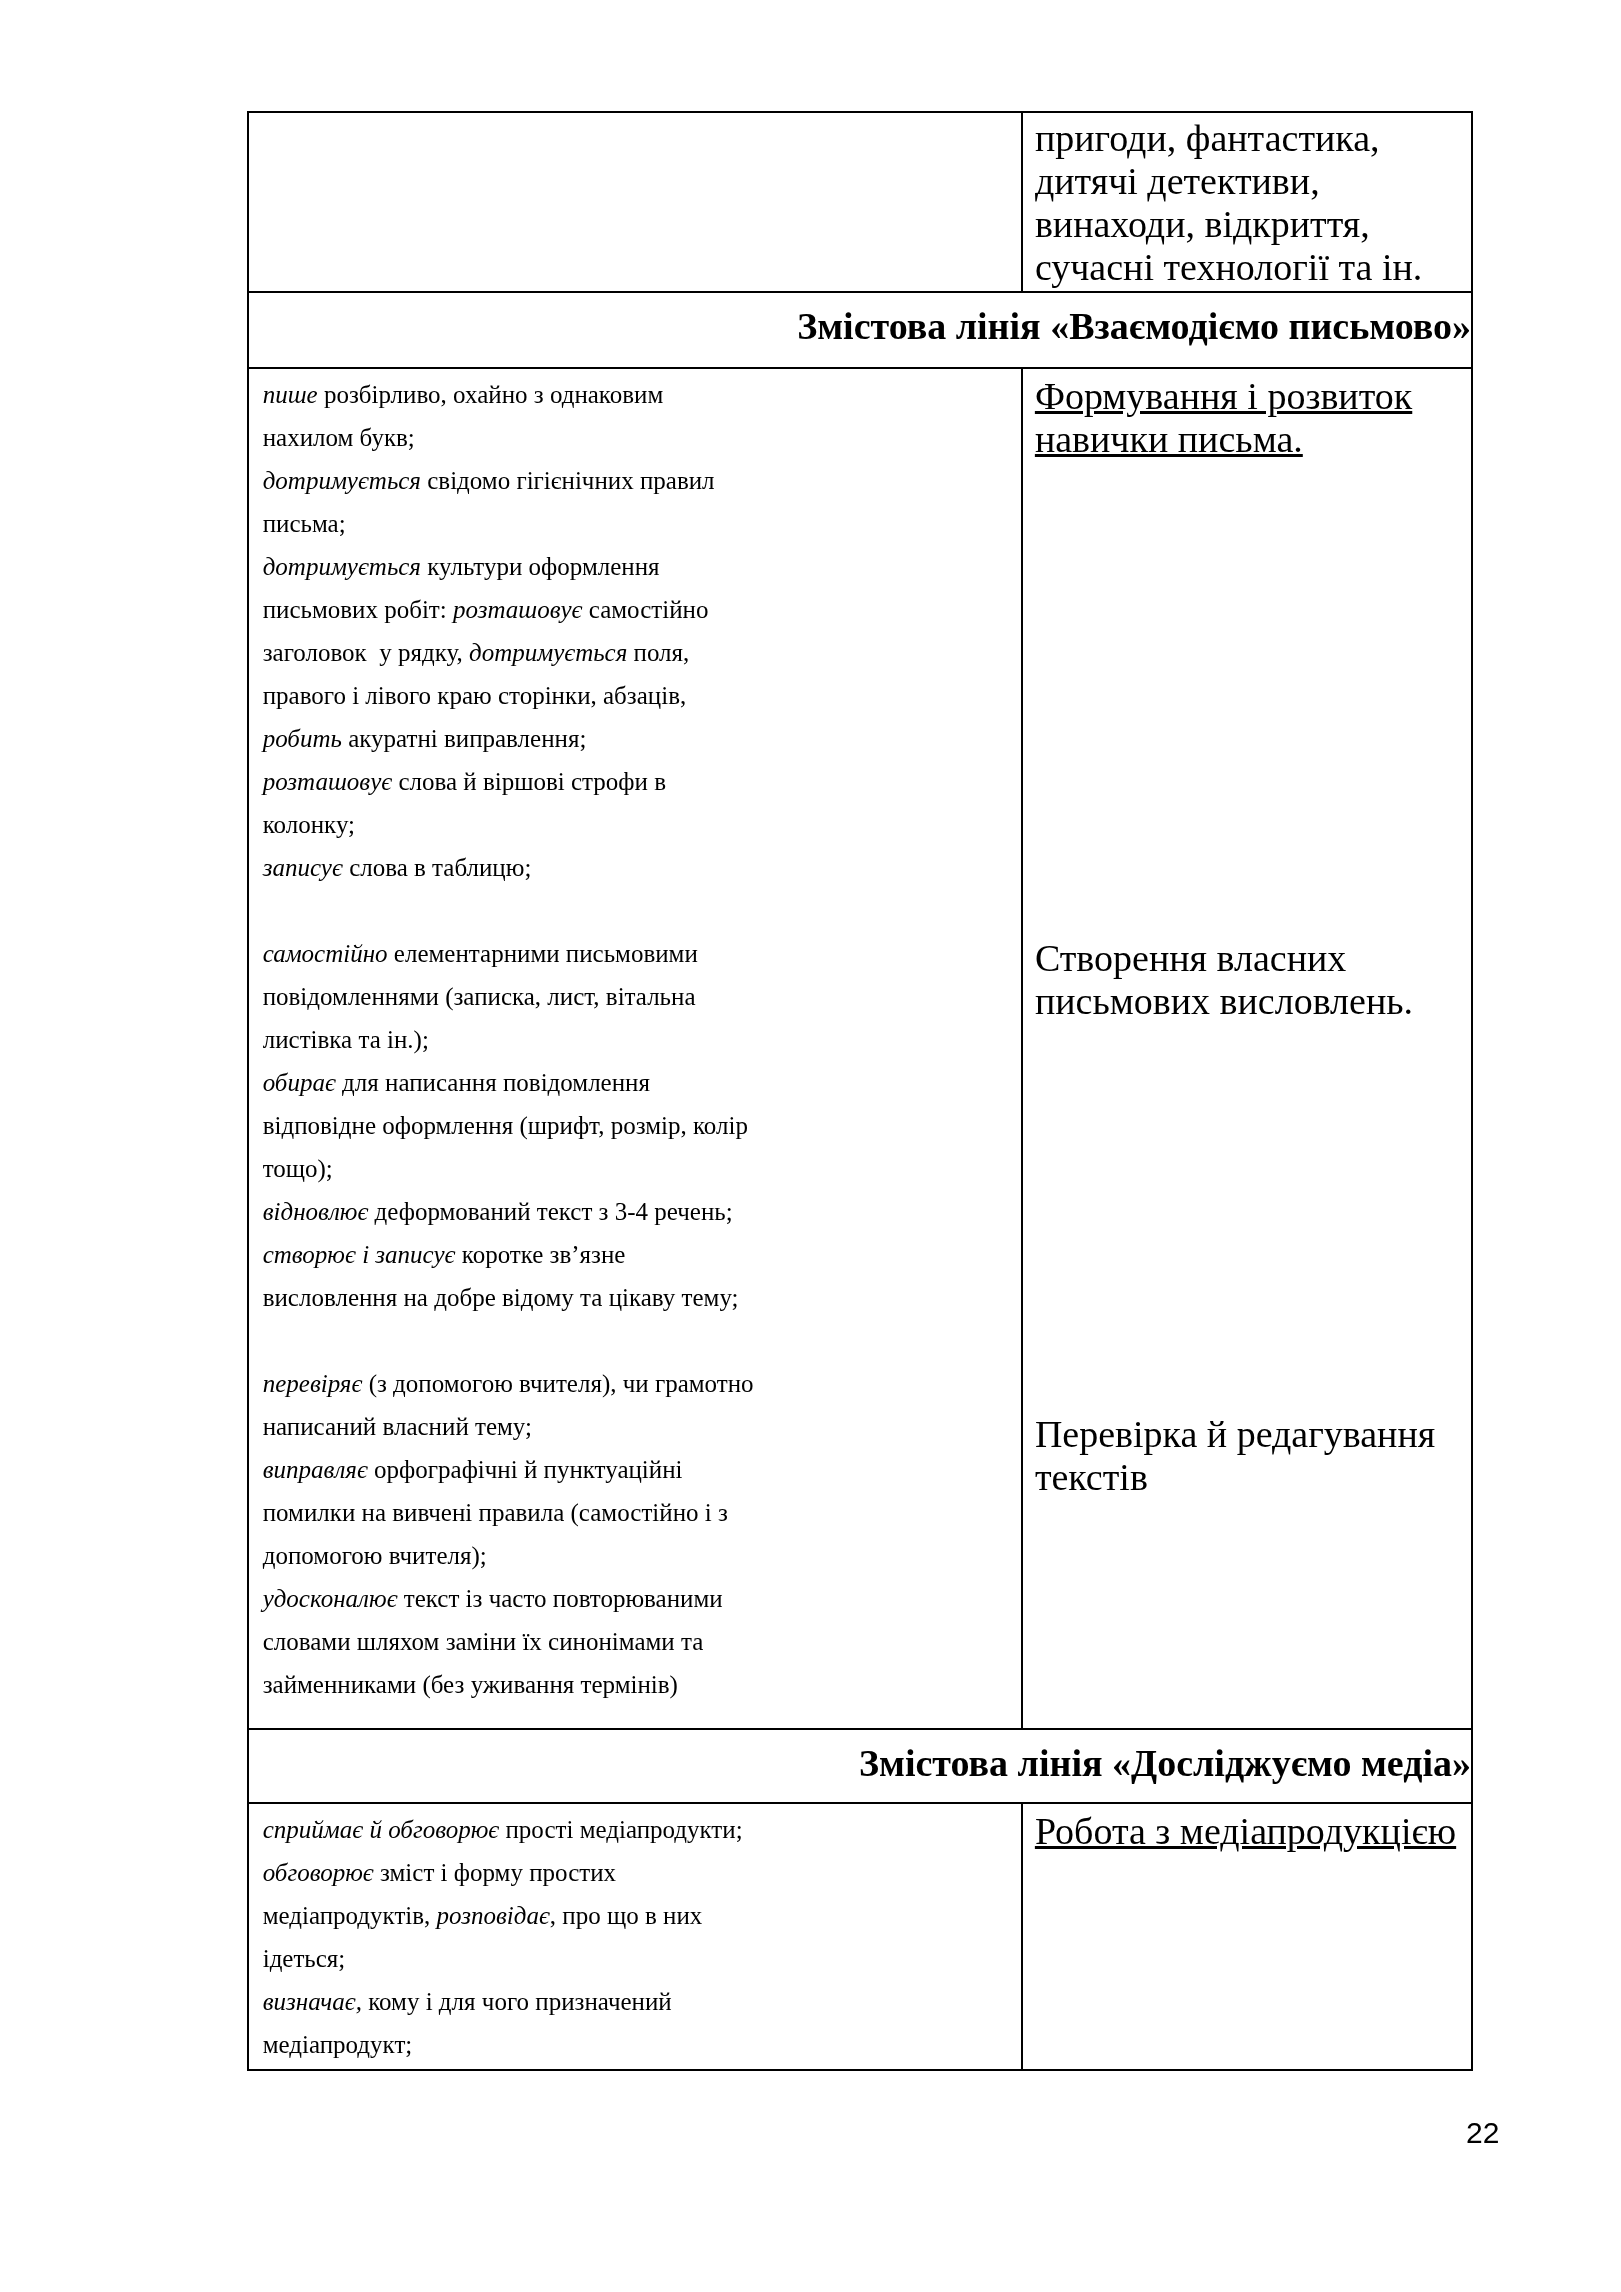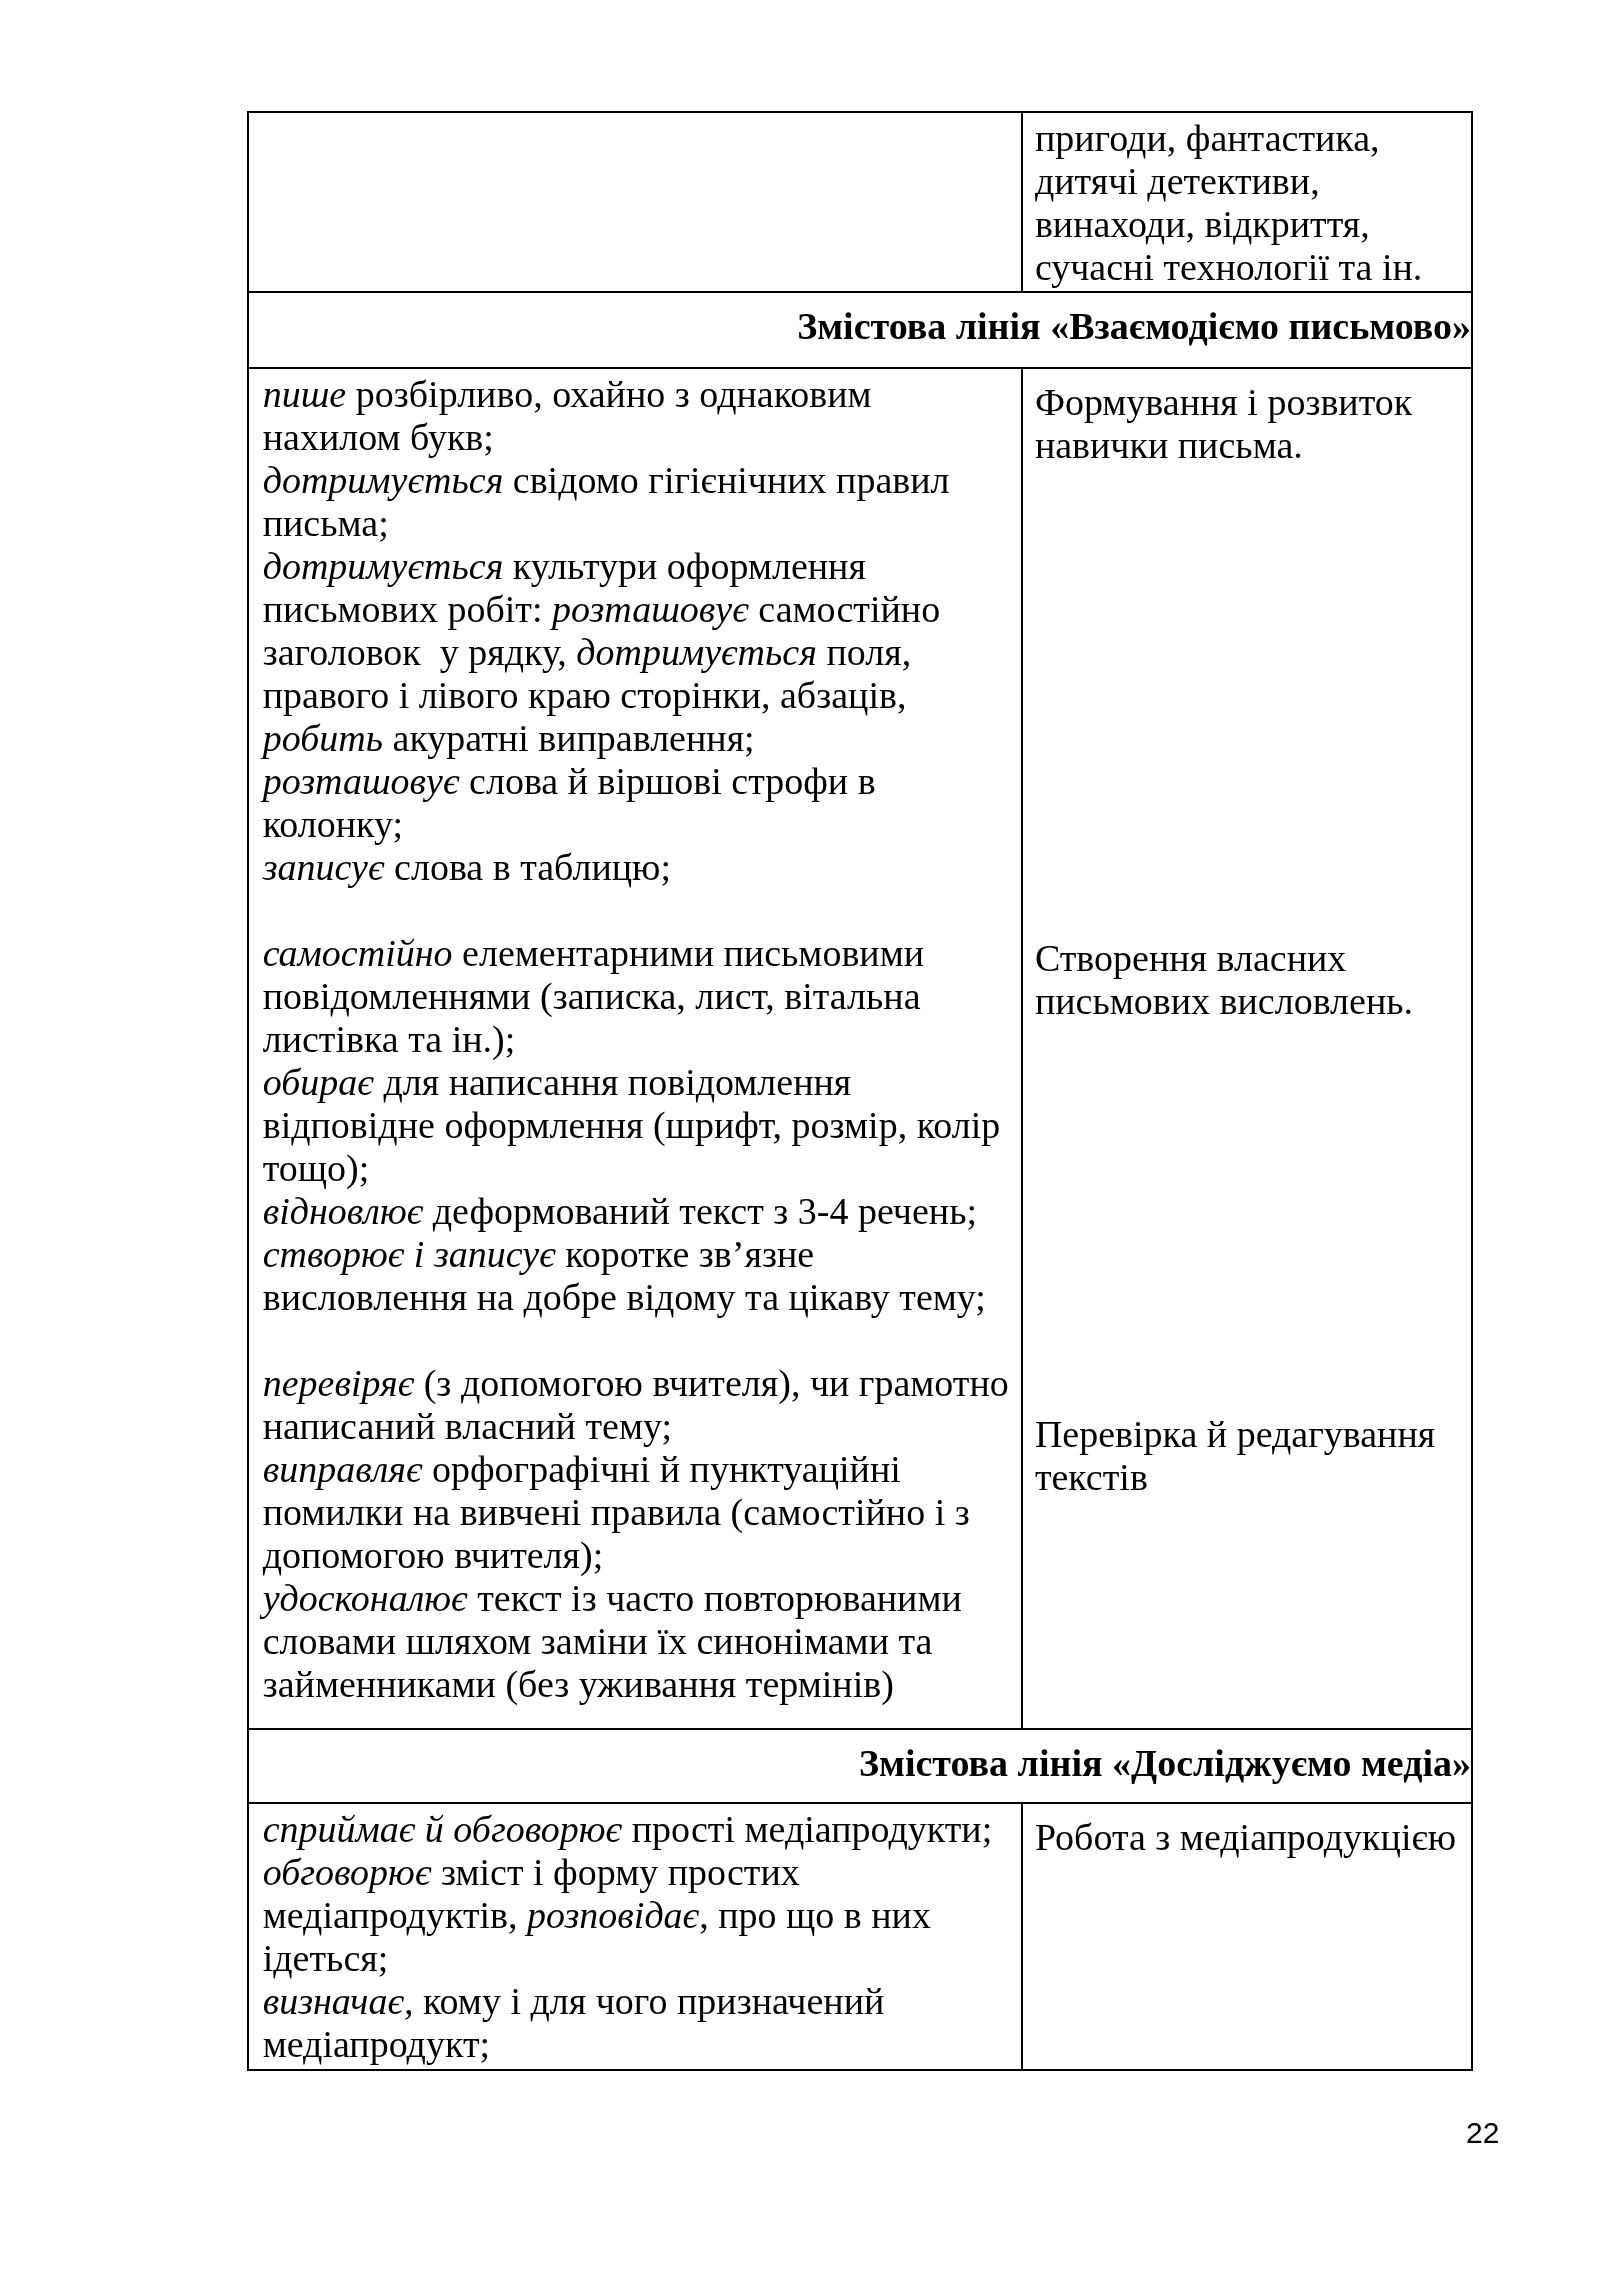--- a/index.html
+++ b/index.html
@@ -27,30 +27,30 @@
   }
   .cell.right {
     width: 457px; padding: 3.9px 7.8px 0 11.8px; position: relative;
   }
   .hdrcell {
     width: 100%; text-align: right; font-weight: bold;
     font-size: 38px; line-height: 43px; padding-top: 12px;
     box-sizing: border-box;
   }
   .cell p {
-    margin: 0; font-size: 38px; line-height: 43px;
+    margin: 0; font-size: 25px; line-height: 43px;
     white-space: pre-wrap;
   }
   .cell p em { font-style: italic; }
   .tline { font-size: 38px; line-height: 43px; }
   .lbl {
     position: absolute; left: 11.8px; right: 5.9px;
     font-size: 38px; line-height: 43px;
   }
-  .lbl0 { top: 12px; }
+  .lbl0 { top: 6px; text-decoration: underline; }
   .lbl1 { top: 568px; }
   .lbl2 { top: 1044px; }
   .pagenum {
     position: absolute; left: 1466px; top: 2115px;
     font-family: "Liberation Sans", "DejaVu Sans", sans-serif;
     font-size: 30px; line-height: 35px;
   }
 </style>
 </head>
 <body>

